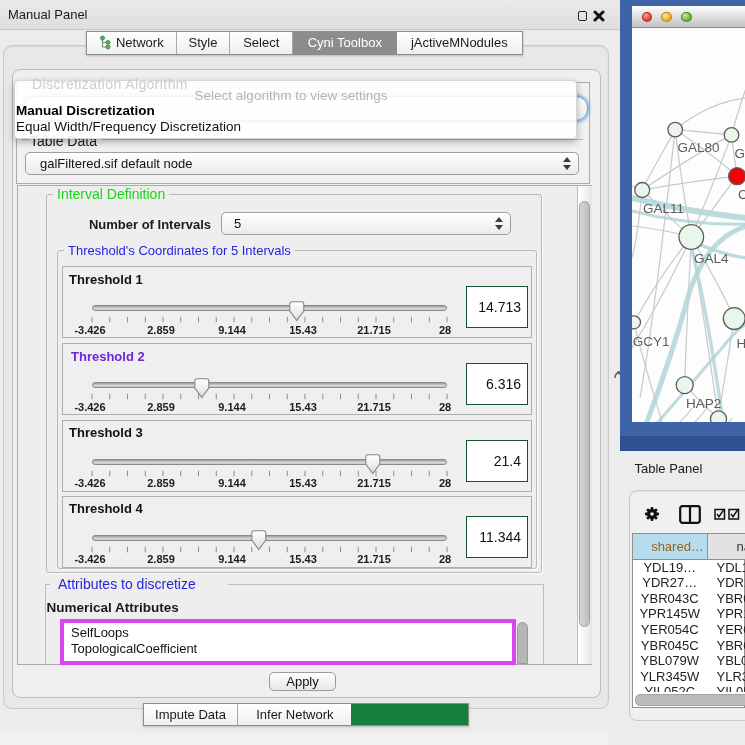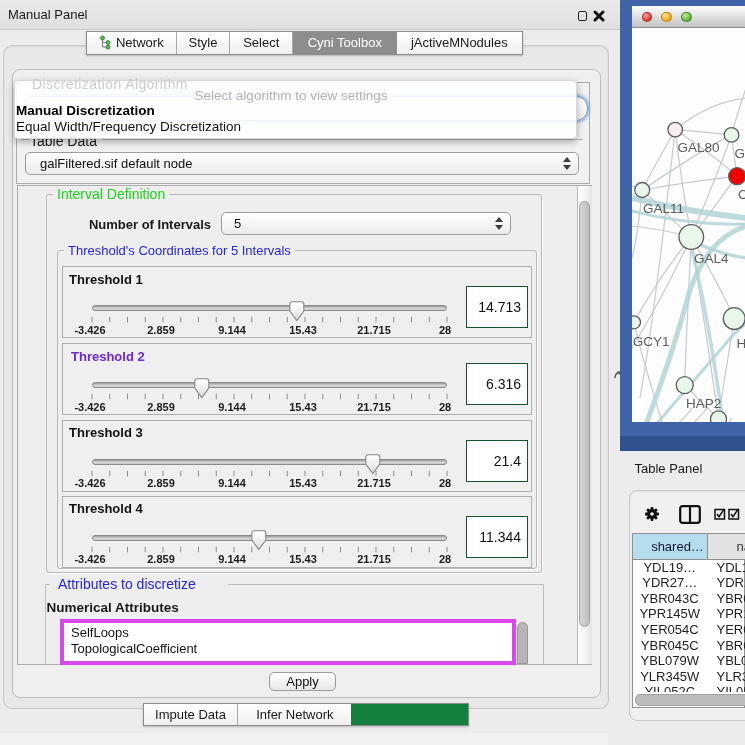--- a/index.html
+++ b/index.html
@@ -368,21 +368,21 @@
   <rect x="1" y="1.5" width="9.5" height="9.5"></rect>
       <path d="M3 6 L5 8.6 L10.3 0.8"></path>
   <rect x="15" y="1.5" width="9.5" height="9.5"></rect>
       <path d="M17 6 L19 8.6 L24.3 0.8"></path>
     </g>
 </svg>
 
 <div class="abs" style="left:632px;top:532.5px;width:113px;height:175px;background:#fff;border:1px solid #8f8f8f;box-sizing:border-box;overflow:hidden;"></div>
 <div class="abs" style="left:632px;top:532.5px;width:75.5px;height:27px;background:#b5ddee;border:1px solid #8f8f8f;box-sizing:border-box;"></div>
 <div class="abs" style="left:707.5px;top:532.5px;width:38px;height:27px;background:#e2e2e2;border:1px solid #8f8f8f;border-left:none;box-sizing:border-box;"></div>
-<div class="abs" style="left:640px;top:539px;width:75px;text-align:center;font-size:13px;color:#0f172a;">shared…</div>
+<div class="abs" style="left:640px;top:539px;width:75px;text-align:center;font-size:13px;color:#a16207;">shared…</div>
 <div class="abs" style="left:736.5px;top:539px;font-size:13px;color:#333;">name</div>
 <div class="trow" style="top:559.8px;">
     <span class="c1">YDL19…</span>
     <span class="c2">YDL194W</span>
   </div>
 <div class="trow" style="top:575.3px;">
     <span class="c1">YDR27…</span>
     <span class="c2">YDR277C</span>
   </div>
 <div class="trow" style="top:590.9px;">

